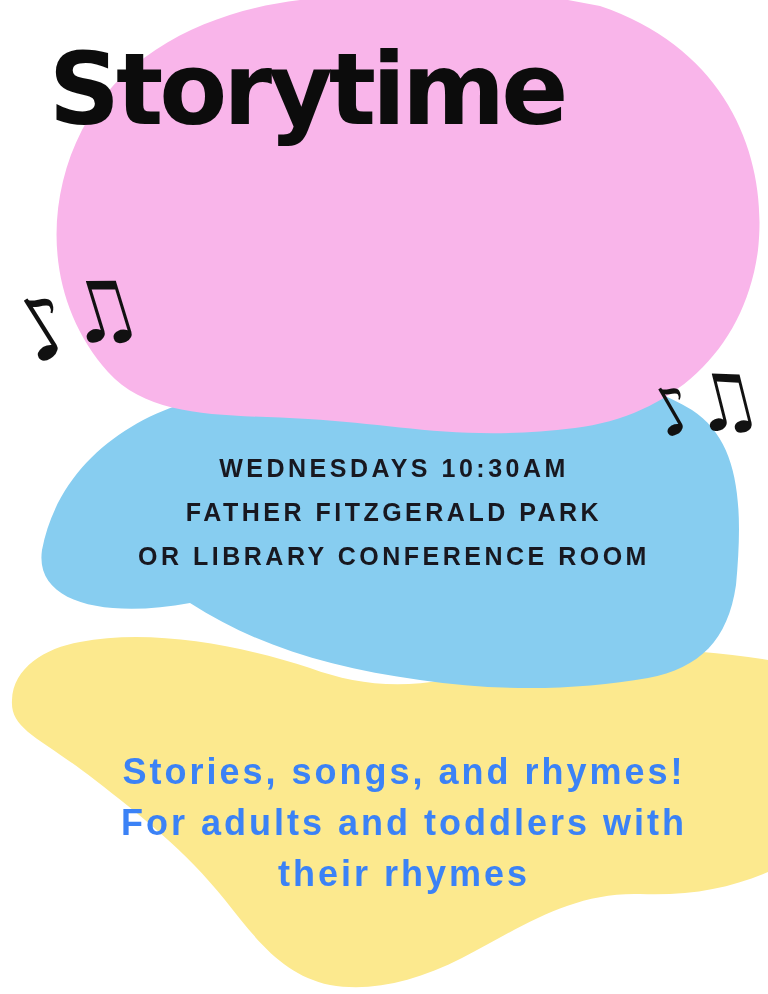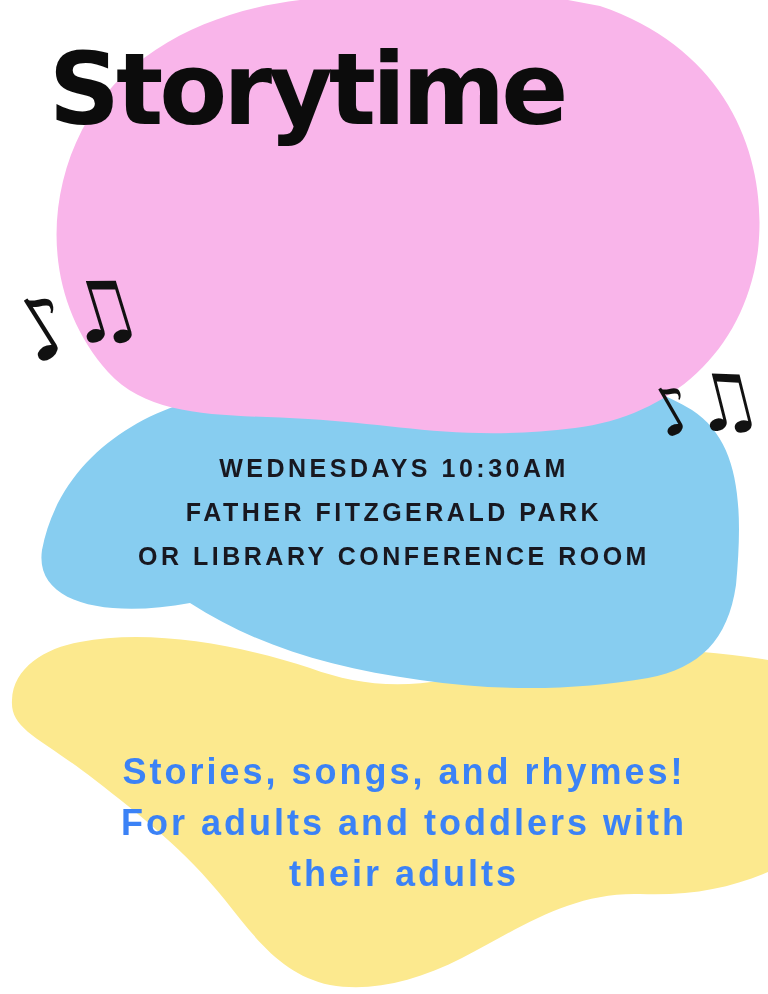--- a/index.html
+++ b/index.html
@@ -136,16 +136,16 @@
 
   <div class="schedule">
     <span class="line">WEDNESDAYS 10:30AM</span>
     <span class="line">FATHER FITZGERALD PARK</span>
     <span class="line">OR LIBRARY CONFERENCE ROOM</span>
   </div>
 
   <div class="description">
     <span class="line">Stories, songs, and rhymes!</span>
     <span class="line">For adults and toddlers with</span>
-    <span class="line">their adults</span>
+    <span class="line">their rhymes</span>
   </div>
 
 </div>
 
 </body></html>

